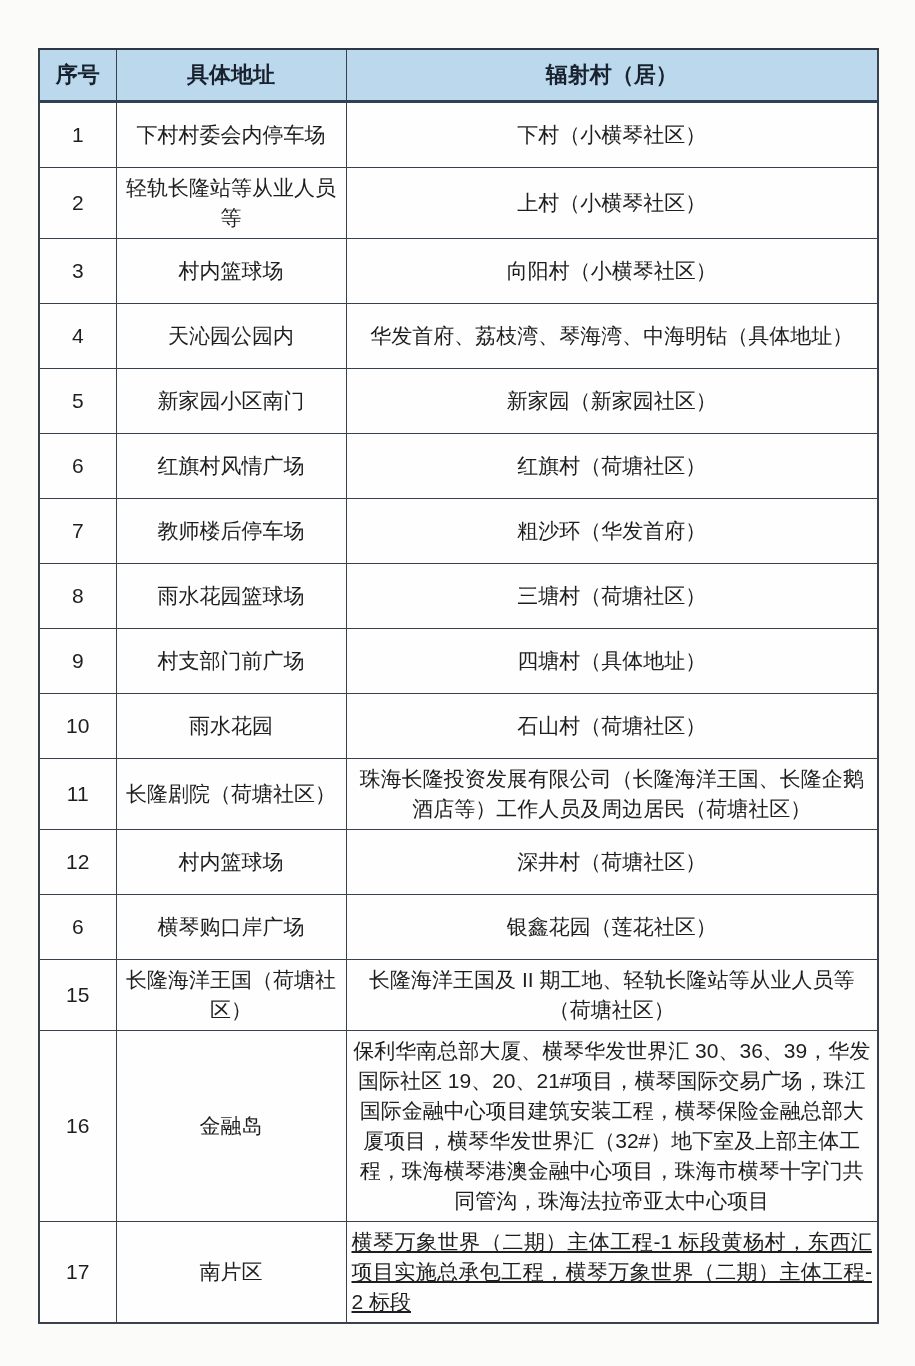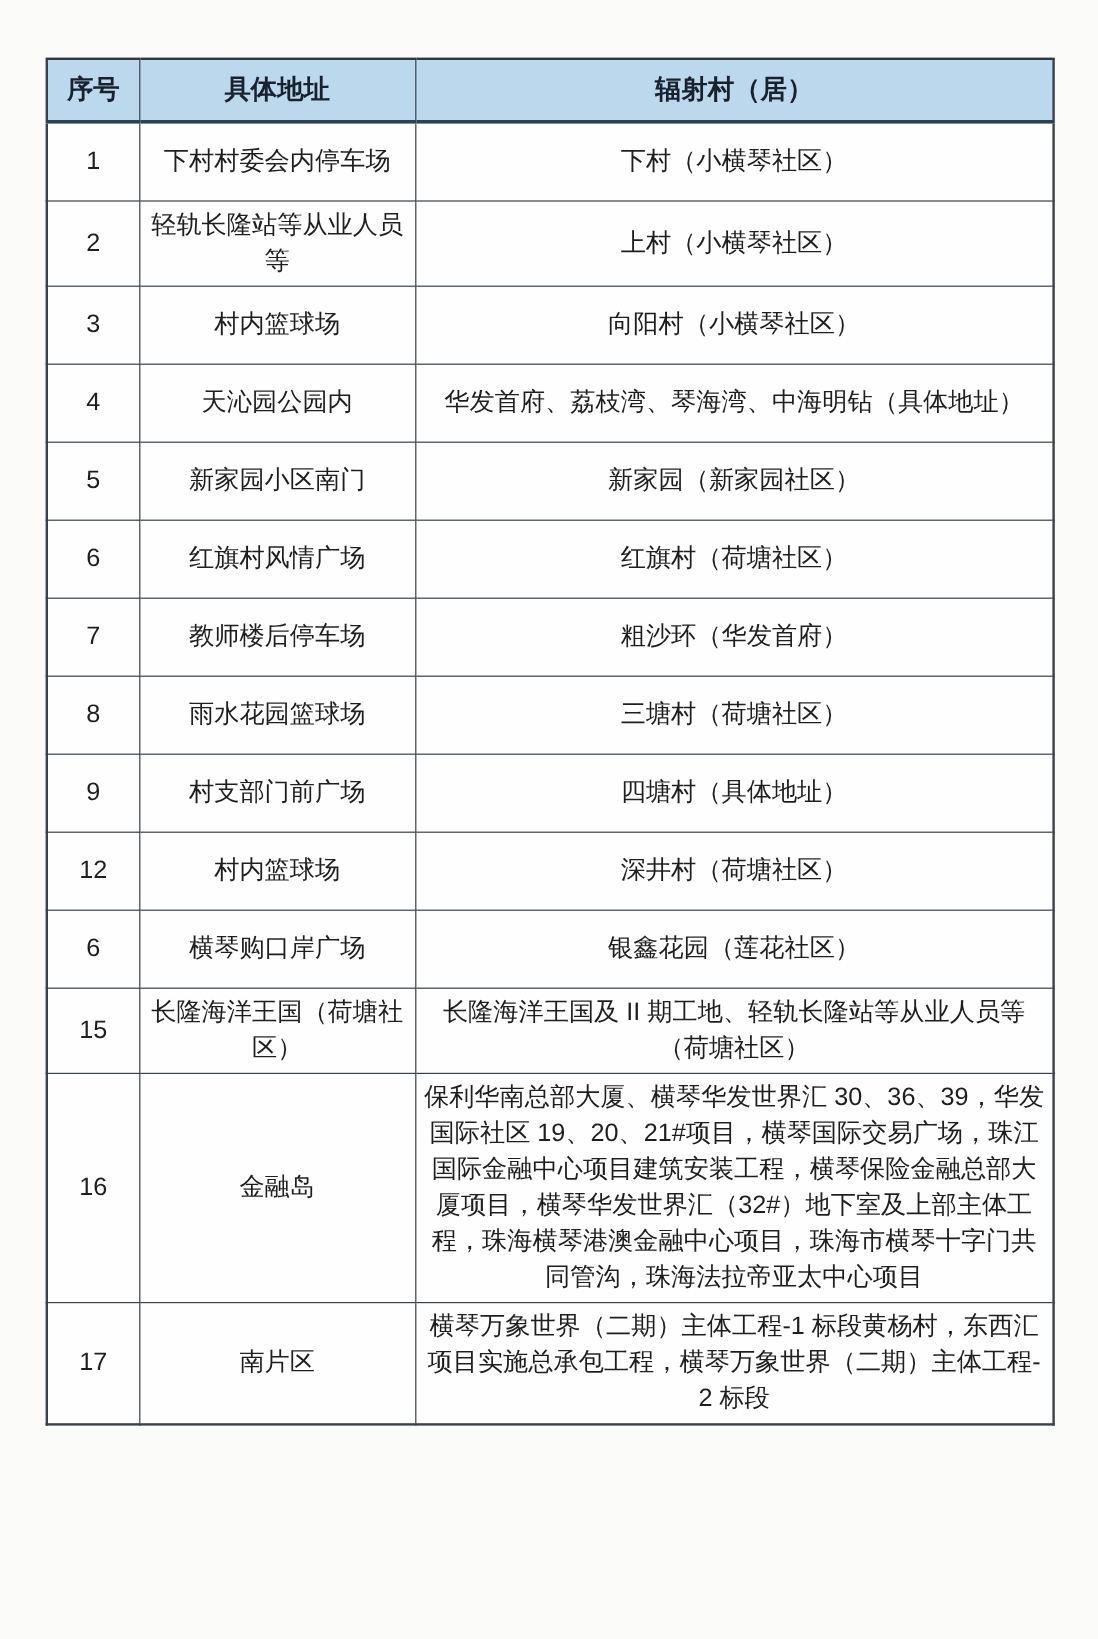--- a/index.html
+++ b/index.html
@@ -119,20 +119,30 @@
           <td class="col-no">8</td>
           <td class="col-address">雨水花园篮球场</td>
           <td class="col-villages">三塘村（荷塘社区）</td>
         </tr>
         <tr>
           <td class="col-no">9</td>
           <td class="col-address">村支部门前广场</td>
           <td class="col-villages">四塘村（具体地址）</td>
         </tr>
         <tr>
+          <td class="col-no">10</td>
+          <td class="col-address">雨水花园</td>
+          <td class="col-villages">石山村（荷塘社区）</td>
+        </tr>
+        <tr>
+          <td class="col-no">11</td>
+          <td class="col-address">长隆剧院（荷塘社区）</td>
+          <td class="col-villages">珠海长隆投资发展有限公司（长隆海洋王国、长隆企鹅酒店等）工作人员及周边居民（荷塘社区）</td>
+        </tr>
+        <tr>
           <td class="col-no">12</td>
           <td class="col-address">村内篮球场</td>
           <td class="col-villages">深井村（荷塘社区）</td>
         </tr>
         <tr>
           <td class="col-no">6</td>
           <td class="col-address">横琴购口岸广场</td>
           <td class="col-villages">银鑫花园（莲花社区）</td>
         </tr>
         <tr>

